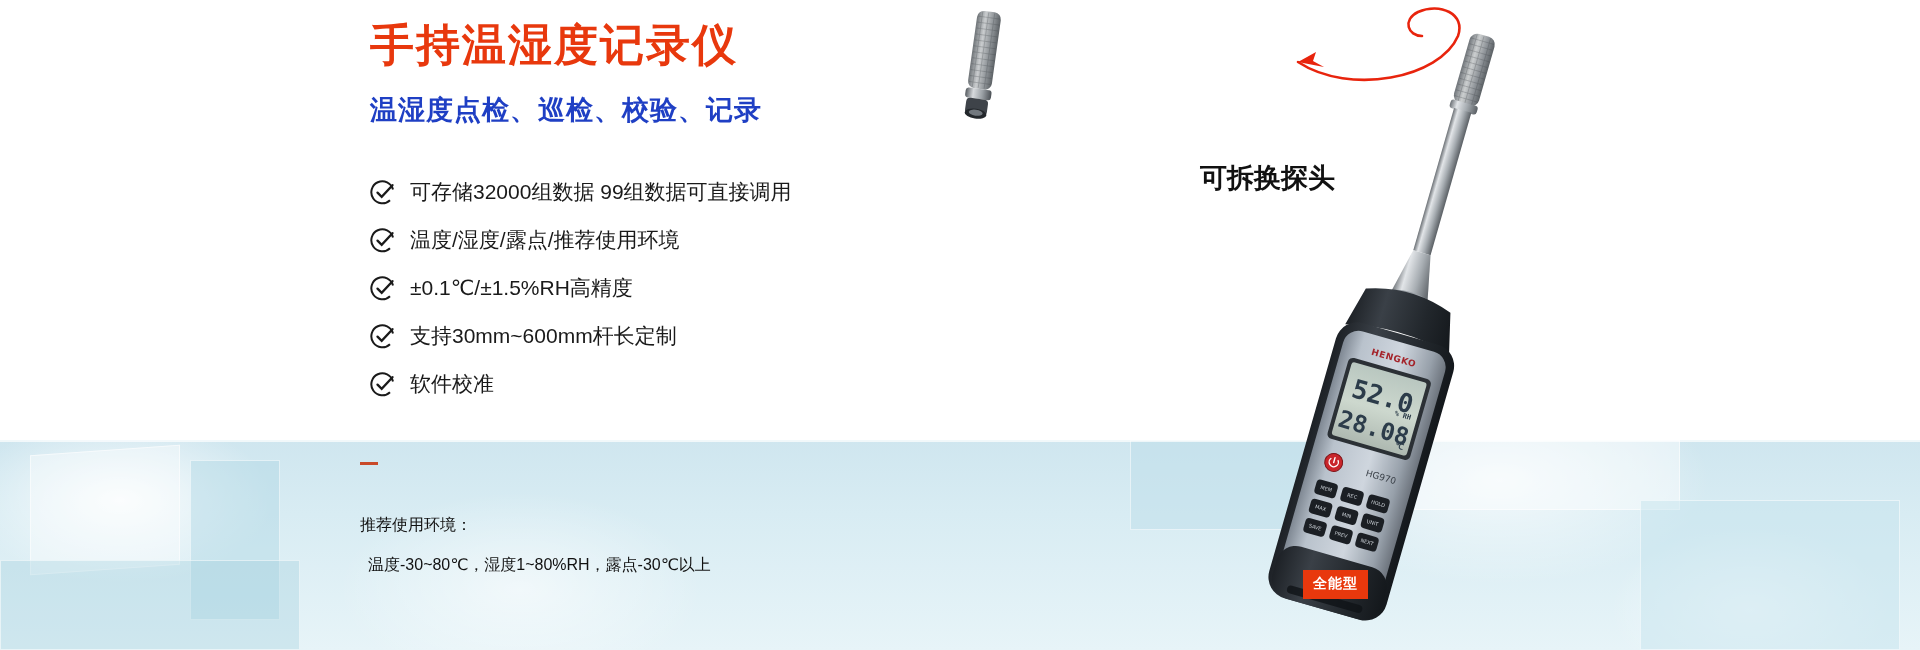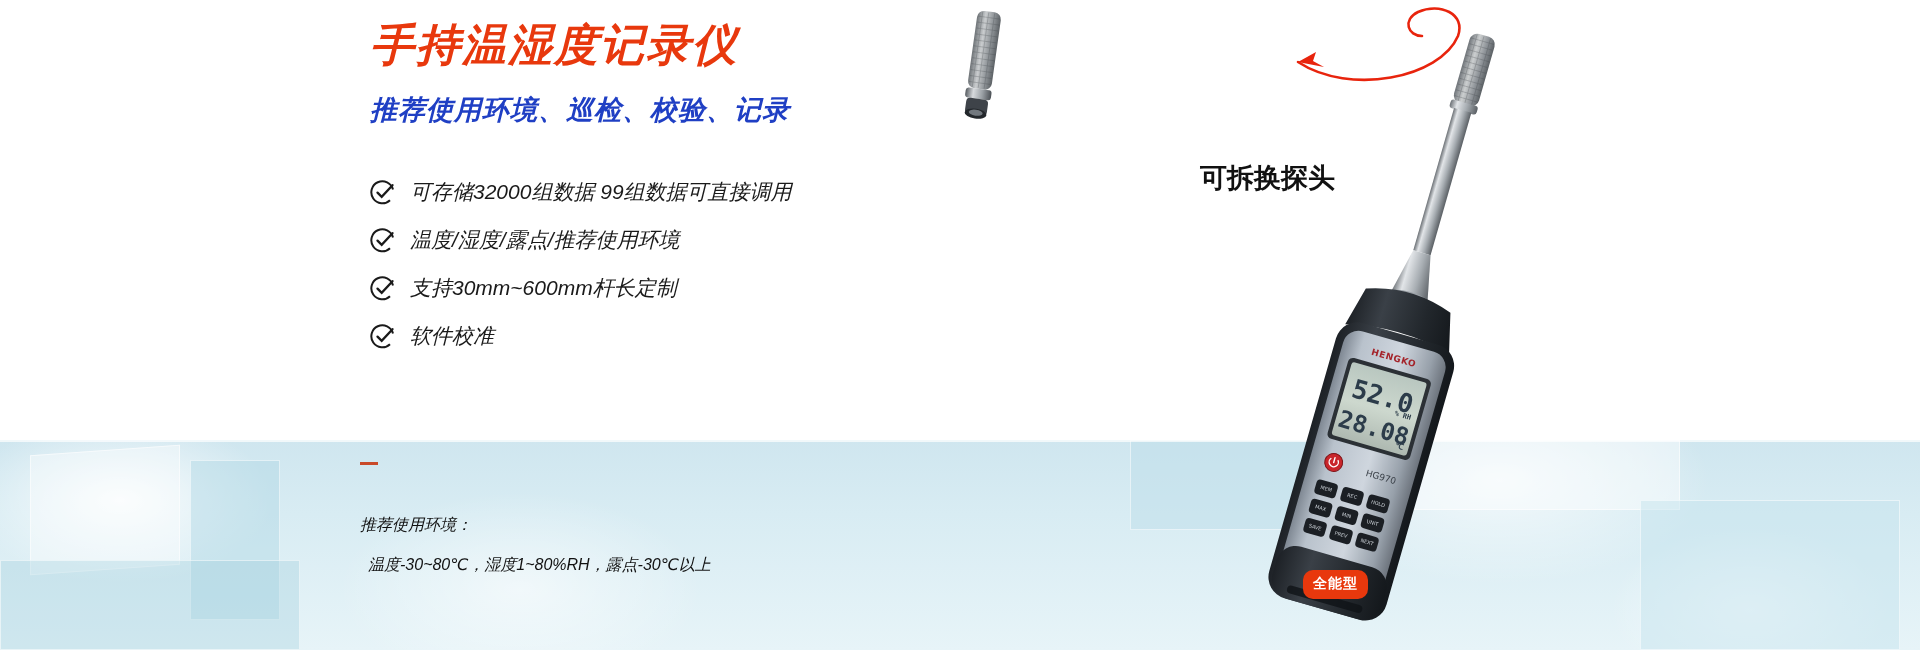--- a/index.html
+++ b/index.html
@@ -49,21 +49,21 @@
   .gb4 { left: 1380px;top: 0px;   width: 300px; height: 70px;  background: rgba(255,255,255,0.45); }
   .gb5 { left: 1640px;top: 60px;  width: 260px; height: 150px; background: rgba(198,228,238,0.5); }
   .gb6 { left: 0px;   top: 120px; width: 300px; height: 90px;  background: rgba(160,205,222,0.35); }
   .band-divider {
     position: absolute; left: 0; top: 440px; width: 1920px; height: 2px;
     background: rgba(255,255,255,0.7);
   }
 
   
   .text-col {
-    position: absolute; left: 0; top: 0; width: 980px; height: 650px; font-style: italic;
+    position: absolute; left: 0; top: 0; width: 980px; height: 650px;
   }
   .title-main {
     position: absolute; left: 370px; top: 16px;
     font-size: 44px; font-weight: bold; color: #e8380d;
     letter-spacing: 2px;
     white-space: nowrap;
   }
   .title-sub {
     position: absolute; left: 370px; top: 92px;
     font-size: 27px; font-weight: bold; color: #1f3fc4;
@@ -111,21 +111,20 @@
     font-size: 27px; font-weight: bold; color: #111;
     white-space: nowrap;
   }
 
   .badge-all {
     position: absolute; left: 1303px; top: 570px;
     background: #e8380d; color: #fff;
     font-size: 14px; font-weight: bold;
     padding: 5px 10px 6px 10px;
     letter-spacing: 1px;
-    border-radius: 10px;
   }
 
   
   .loose-probe { position: absolute; left: 1258px; top: 8px; width: 60px; height: 130px; }
 
   
   .meter { position: absolute; left: 1220px; top: 10px; width: 360px; height: 640px; }
 
   
   .lcd-digits {
@@ -148,40 +147,49 @@
     <div class="glass-block gb3"></div>
     <div class="glass-block gb4"></div>
     <div class="glass-block gb5"></div>
     <div class="glass-block gb6"></div>
   </div>
   <div class="band-divider"></div>
 
   <div class="text-col">
 
     <div class="title-main">手持温湿度记录仪</div>
-    <div class="title-sub">推荐使用环境、巡检、校验、记录</div>
+    <div class="title-sub">温湿度点检、巡检、校验、记录</div>
 
     <div class="feature-list">
       <div class="feature-row">
         <span class="check-icon">
           <svg viewBox="0 0 26 26" width="26" height="26">
             <path d="M23 9.5 A11 11 0 1 0 20 20.2" fill="none" stroke="#1a1a1a" stroke-width="2"></path>
             <path d="M7.5 12.6 l4.2 4.2 L22.5 5.2" fill="none" stroke="#1a1a1a" stroke-width="2.3" stroke-linecap="round"></path>
           </svg>
         </span>
         <span class="feature-text">可存储32000组数据  99组数据可直接调用</span>
       </div>
       <div class="feature-row">
         <span class="check-icon">
           <svg viewBox="0 0 26 26" width="26" height="26">
             <path d="M23 9.5 A11 11 0 1 0 20 20.2" fill="none" stroke="#1a1a1a" stroke-width="2"></path>
             <path d="M7.5 12.6 l4.2 4.2 L22.5 5.2" fill="none" stroke="#1a1a1a" stroke-width="2.3" stroke-linecap="round"></path>
           </svg>
         </span>
         <span class="feature-text">温度/湿度/露点/推荐使用环境</span>
+      </div>
+      <div class="feature-row">
+        <span class="check-icon">
+          <svg viewBox="0 0 26 26" width="26" height="26">
+            <path d="M23 9.5 A11 11 0 1 0 20 20.2" fill="none" stroke="#1a1a1a" stroke-width="2"></path>
+            <path d="M7.5 12.6 l4.2 4.2 L22.5 5.2" fill="none" stroke="#1a1a1a" stroke-width="2.3" stroke-linecap="round"></path>
+          </svg>
+        </span>
+        <span class="feature-text">±0.1℃/±1.5%RH高精度</span>
       </div>
       <div class="feature-row">
         <span class="check-icon">
           <svg viewBox="0 0 26 26" width="26" height="26">
             <path d="M23 9.5 A11 11 0 1 0 20 20.2" fill="none" stroke="#1a1a1a" stroke-width="2"></path>
             <path d="M7.5 12.6 l4.2 4.2 L22.5 5.2" fill="none" stroke="#1a1a1a" stroke-width="2.3" stroke-linecap="round"></path>
           </svg>
         </span>
         <span class="feature-text">支持30mm~600mm杆长定制</span>
       </div>

